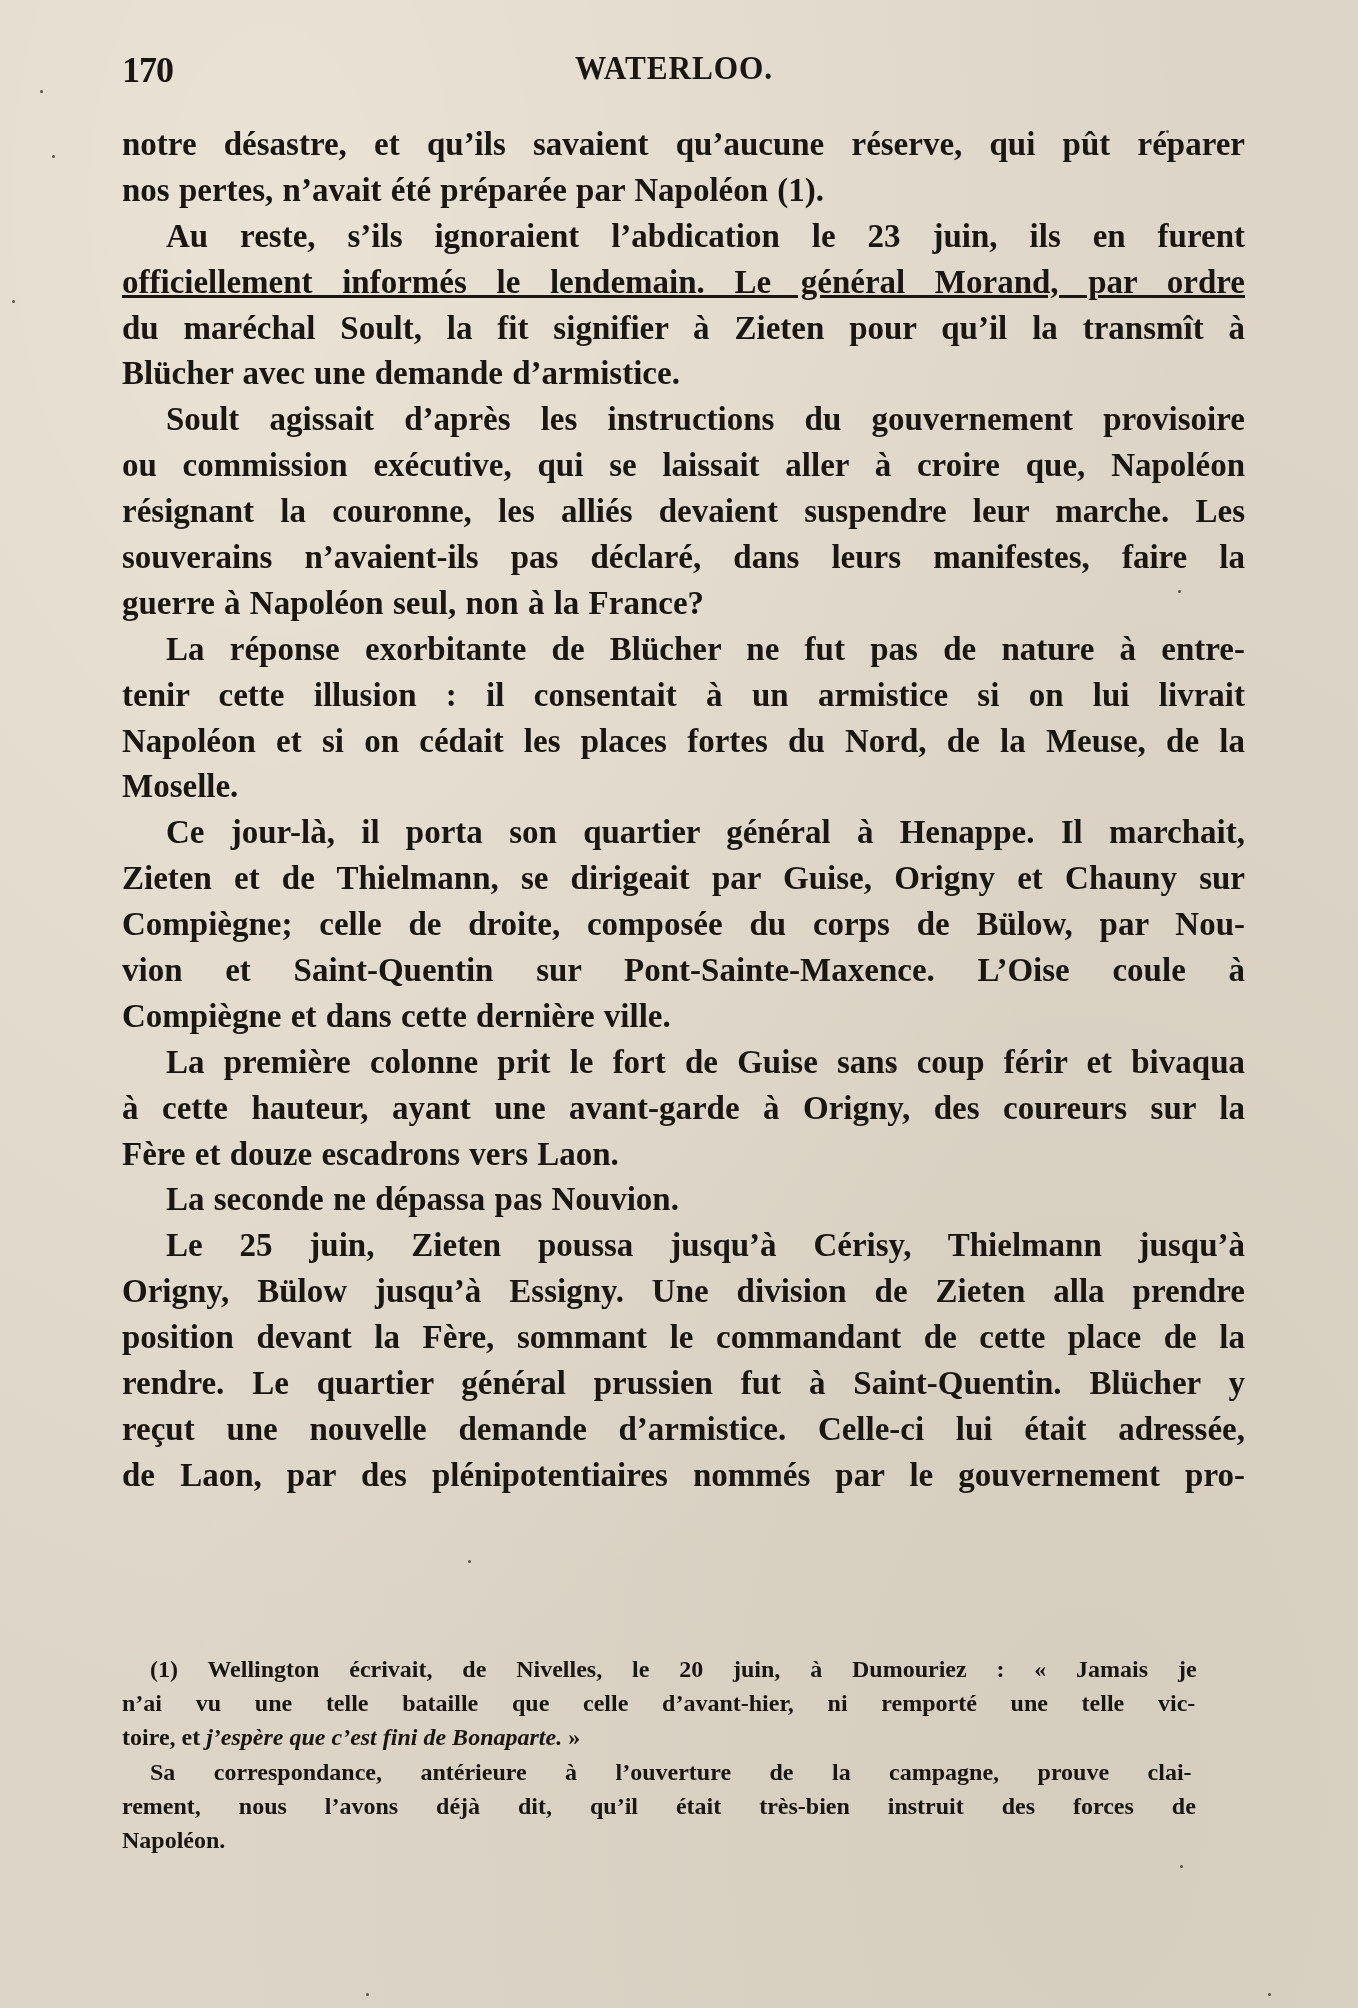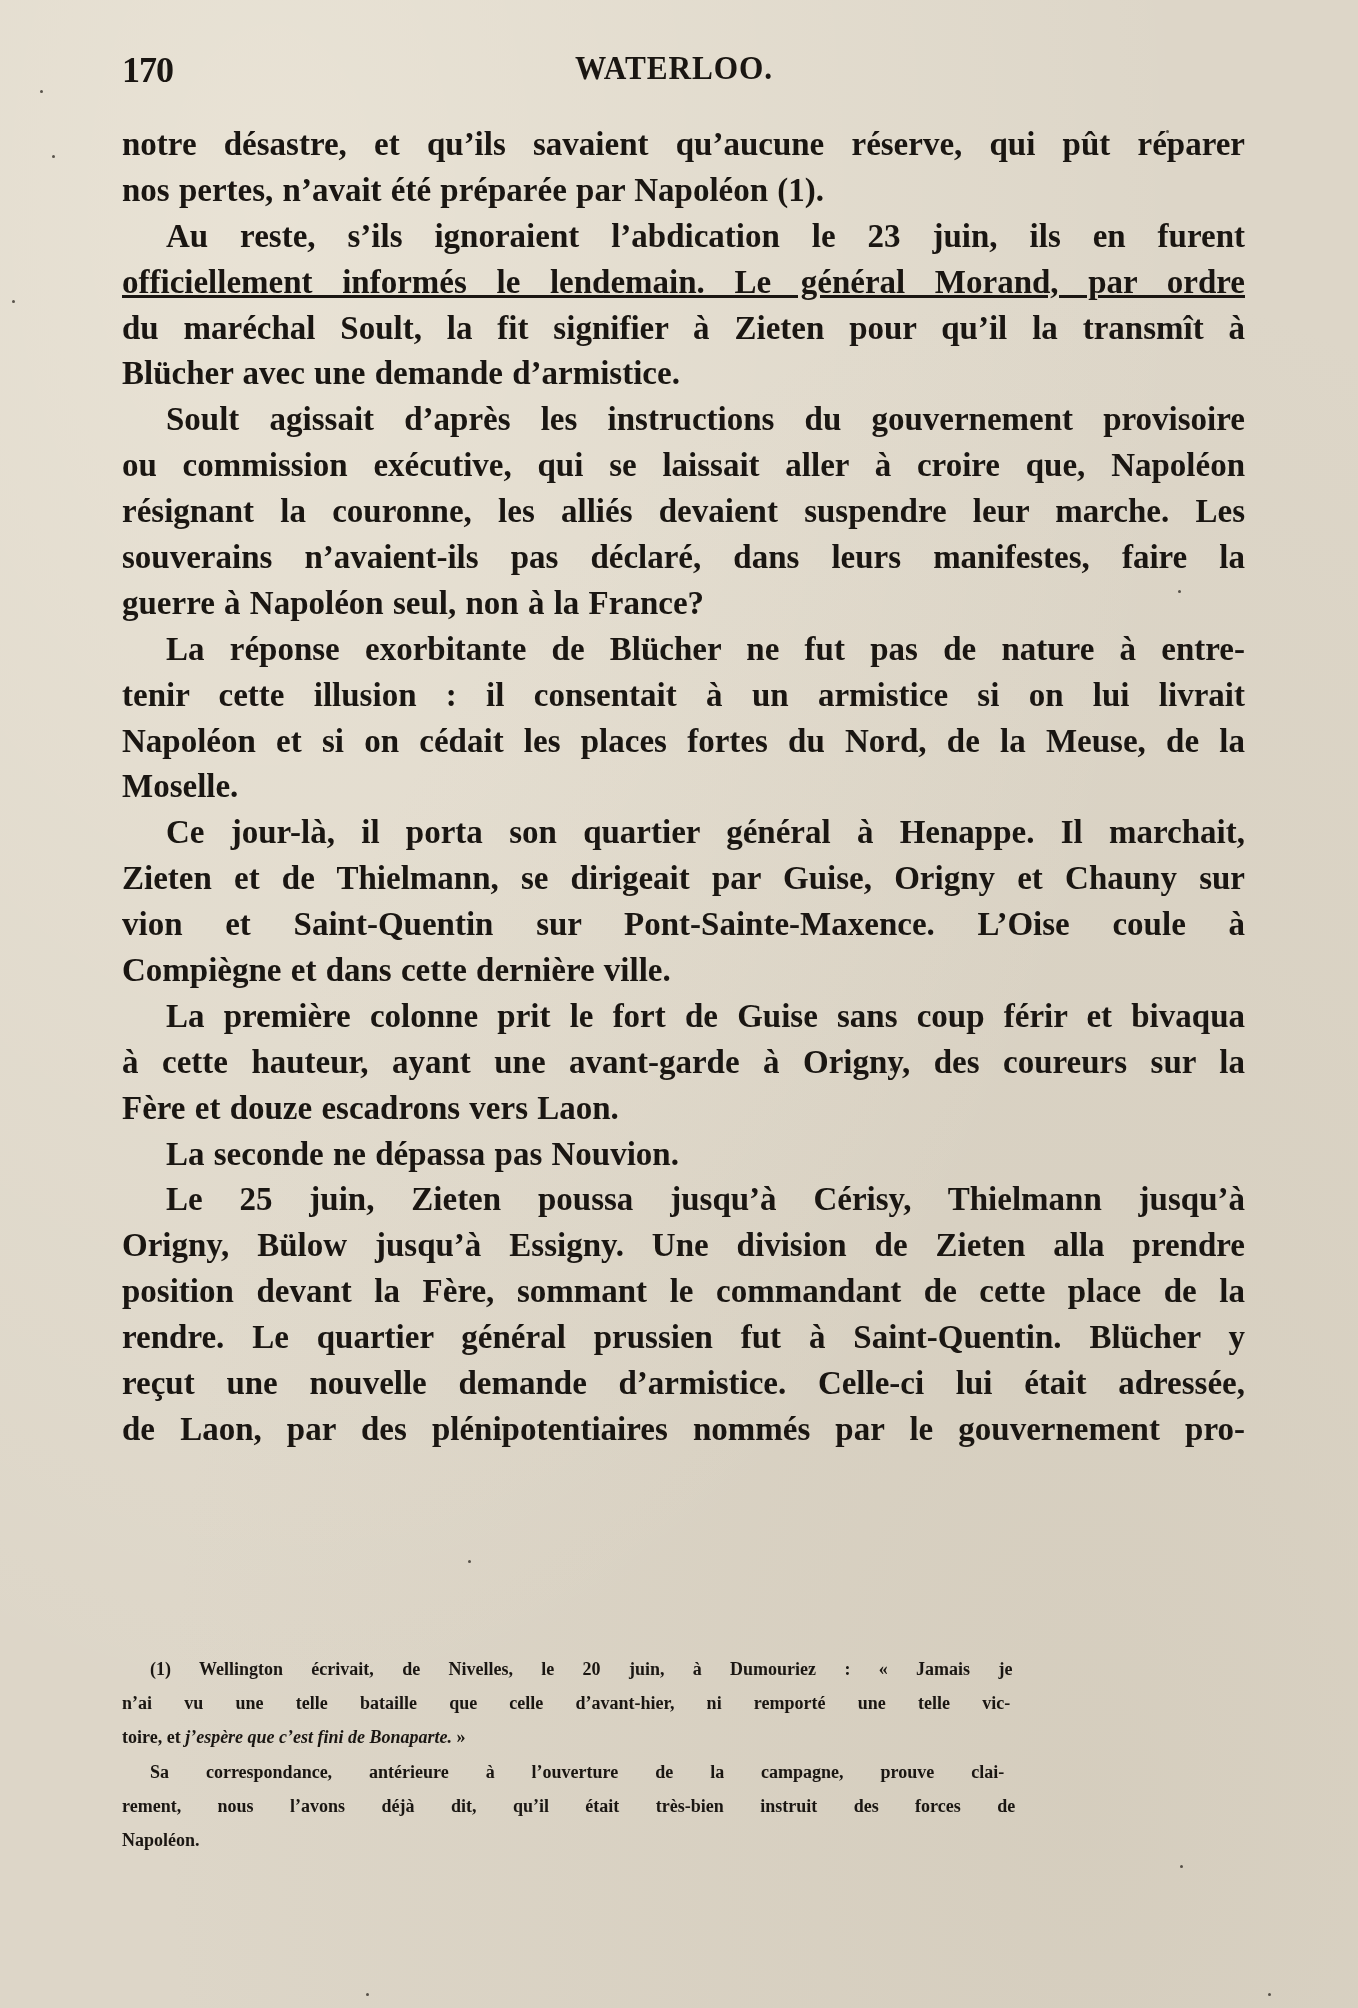--- a/index.html
+++ b/index.html
@@ -77,21 +77,21 @@
     .footnotes {
       position: absolute;
       left: 122px;
       top: 1652px;
       width: 1123px;
     }
     .fn-line {
       display: block;
       height: 34.2px;
       line-height: 34.2px;
-      font-size: 18px;
+      font-size: 24px;
       font-weight: bold;
       text-align: justify;
       text-align-last: justify;
       white-space: normal;
     }
     .fn-line.last {
       text-align-last: left;
     }
     .fn-line.indent {
       padding-left: 28px;
@@ -129,20 +129,21 @@
     <span class="line" style="white-space: nowrap; text-align: left; text-align-last: left; word-spacing: 17.5188px;"><span>ou commission exécutive, qui se laissait aller à croire que, Napoléon</span></span>
     <span class="line" style="white-space: nowrap; text-align: left; text-align-last: left; word-spacing: 18.0017px;"><span>résignant la couronne, les alliés devaient suspendre leur marche. Les</span></span>
     <span class="line" style="white-space: nowrap; text-align: left; text-align-last: left; word-spacing: 23.8086px;"><span>souverains n’avaient-ils pas déclaré, dans leurs manifestes, faire la</span></span>
     <span class="line last"><span>guerre à Napoléon seul, non à la France?</span></span>
     <span class="line indent" style="white-space: nowrap; text-align: left; text-align-last: left; word-spacing: 17.0114px;"><span>La réponse exorbitante de Blücher ne fut pas de nature à entre-</span></span>
     <span class="line" style="white-space: nowrap; text-align: left; text-align-last: left; word-spacing: 21.069px;"><span>tenir cette illusion : il consentait à un armistice si on lui livrait</span></span>
     <span class="line" style="white-space: nowrap; text-align: left; text-align-last: left; word-spacing: 11.9922px;"><span>Napoléon et si on cédait les places fortes du Nord, de la Meuse, de la</span></span>
     <span class="line last"><span>Moselle.</span></span>
     <span class="line indent" style="white-space: nowrap; text-align: left; text-align-last: left; word-spacing: 18.0422px;"><span>Ce jour-là, il porta son quartier général à Henappe. Il marchait,</span></span>
     <span class="line" style="white-space: nowrap; text-align: left; text-align-last: left; word-spacing: 13.9474px;"><span>Zieten et de Thielmann, se dirigeait par Guise, Origny et Chauny sur</span></span>
+    <span class="line" style="white-space: nowrap; text-align: left; text-align-last: left; word-spacing: 18.5594px;"><span>Compiègne; celle de droite, composée du corps de Bülow, par Nou-</span></span>
     <span class="line" style="white-space: nowrap; text-align: left; text-align-last: left; word-spacing: 34.4509px;"><span>vion et Saint-Quentin sur Pont-Sainte-Maxence. L’Oise coule à</span></span>
     <span class="line last"><span>Compiègne et dans cette dernière ville.</span></span>
     <span class="line indent" style="white-space: nowrap; text-align: left; text-align-last: left; word-spacing: 10.9349px;"><span>La première colonne prit le fort de Guise sans coup férir et bivaqua</span></span>
     <span class="line" style="white-space: nowrap; text-align: left; text-align-last: left; word-spacing: 15.2287px;"><span>à cette hauteur, ayant une avant-garde à Origny, des coureurs sur la</span></span>
     <span class="line last"><span>Fère et douze escadrons vers Laon.</span></span>
     <span class="line indent last"><span>La seconde ne dépassa pas Nouvion.</span></span>
     <span class="line indent" style="white-space: nowrap; text-align: left; text-align-last: left; word-spacing: 28.5938px;"><span>Le 25 juin, Zieten poussa jusqu’à Cérisy, Thielmann jusqu’à</span></span>
     <span class="line" style="white-space: nowrap; text-align: left; text-align-last: left; word-spacing: 19.6771px;"><span>Origny, Bülow jusqu’à Essigny. Une division de Zieten alla prendre</span></span>
     <span class="line" style="white-space: nowrap; text-align: left; text-align-last: left; word-spacing: 14.3224px;"><span>position devant la Fère, sommant le commandant de cette place de la</span></span>
     <span class="line" style="white-space: nowrap; text-align: left; text-align-last: left; word-spacing: 19.6285px;"><span>rendre. Le quartier général prussien fut à Saint-Quentin. Blücher y</span></span>

